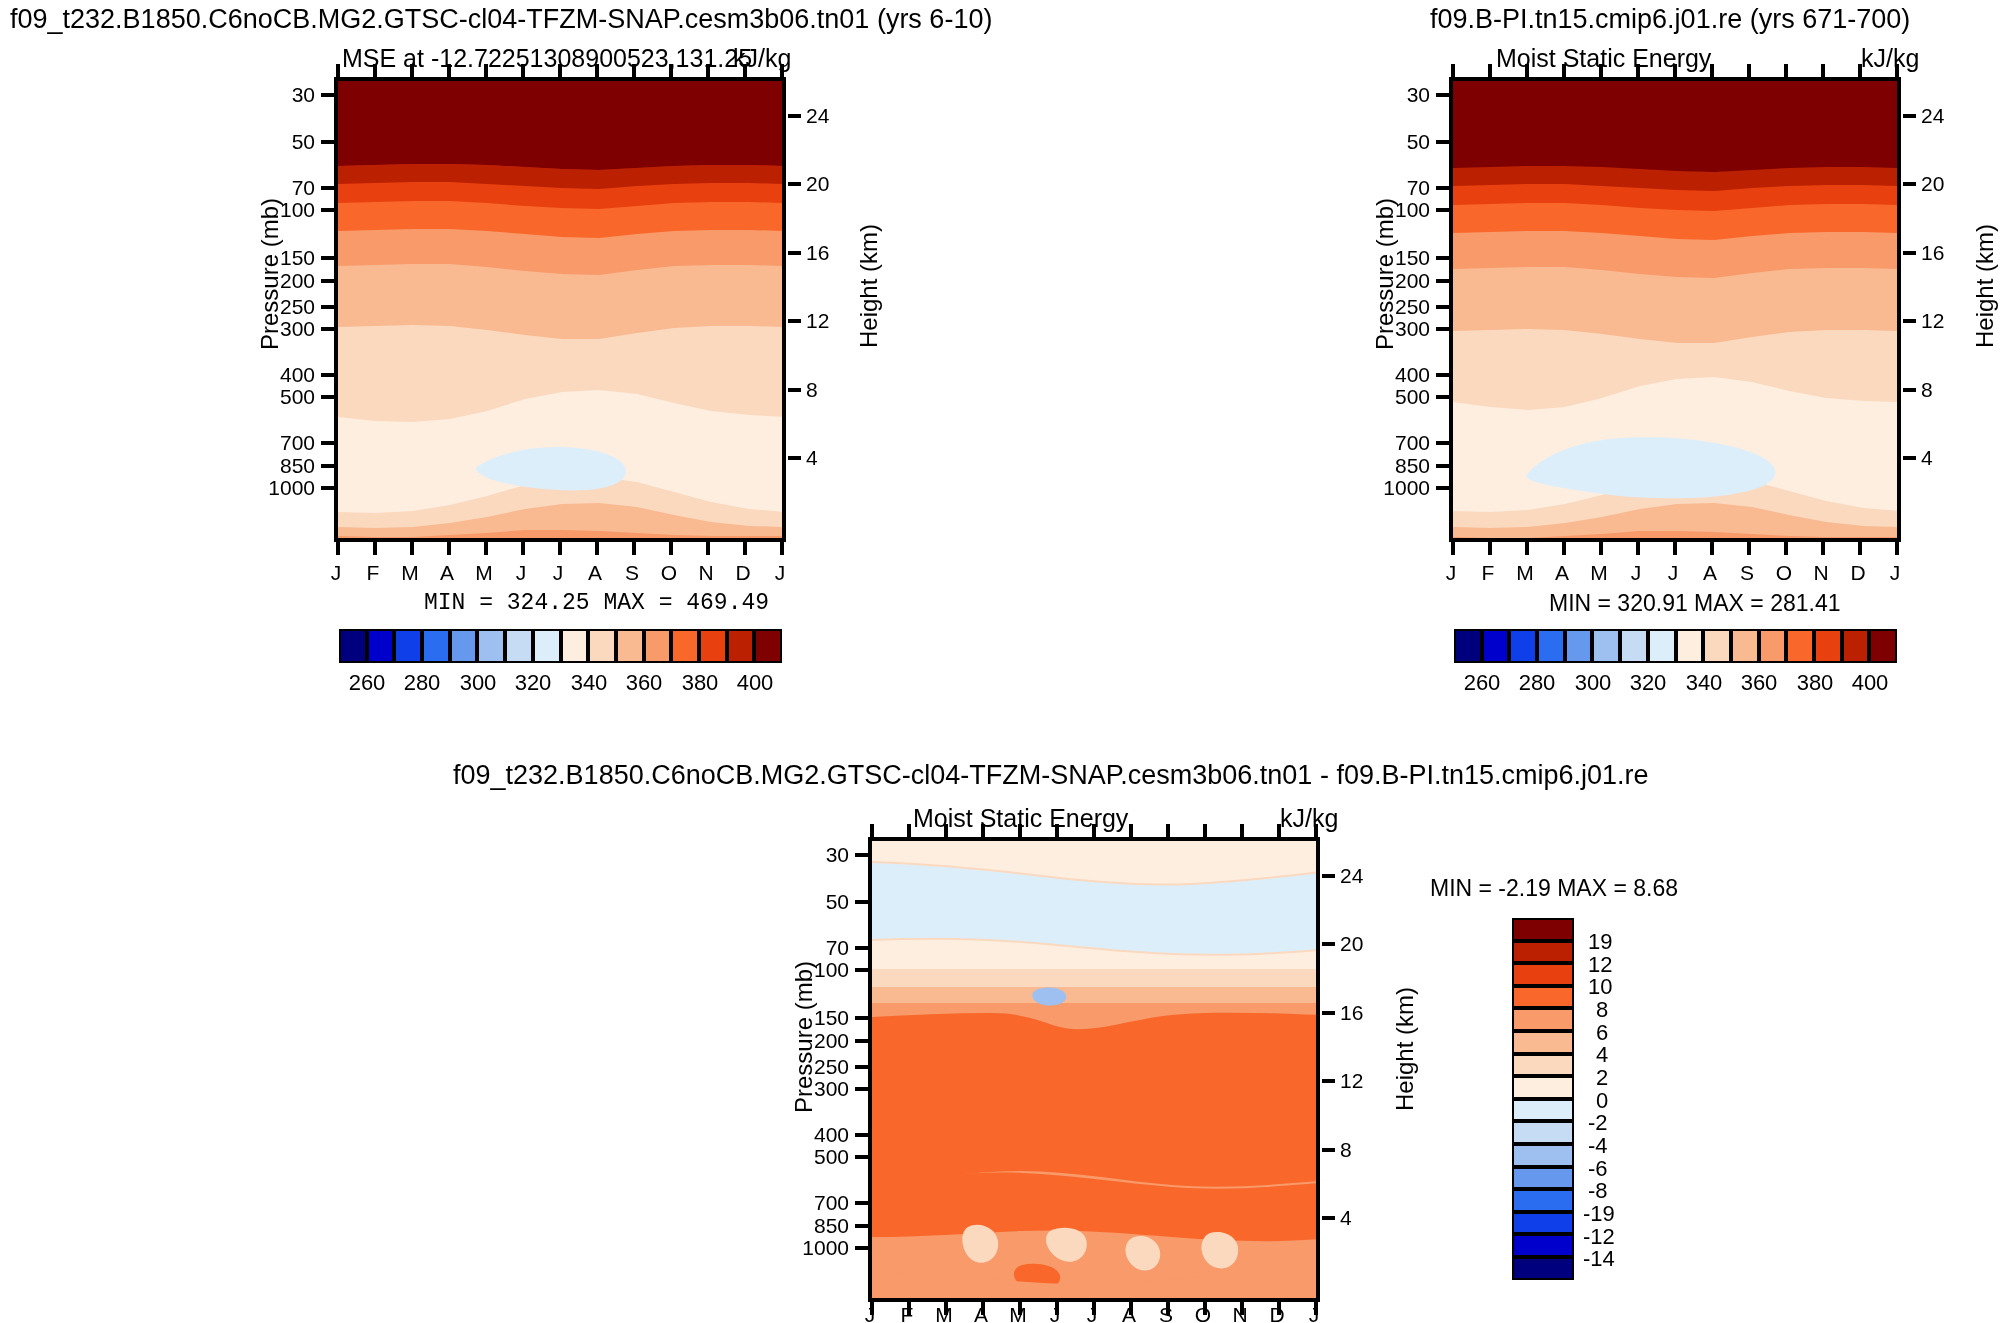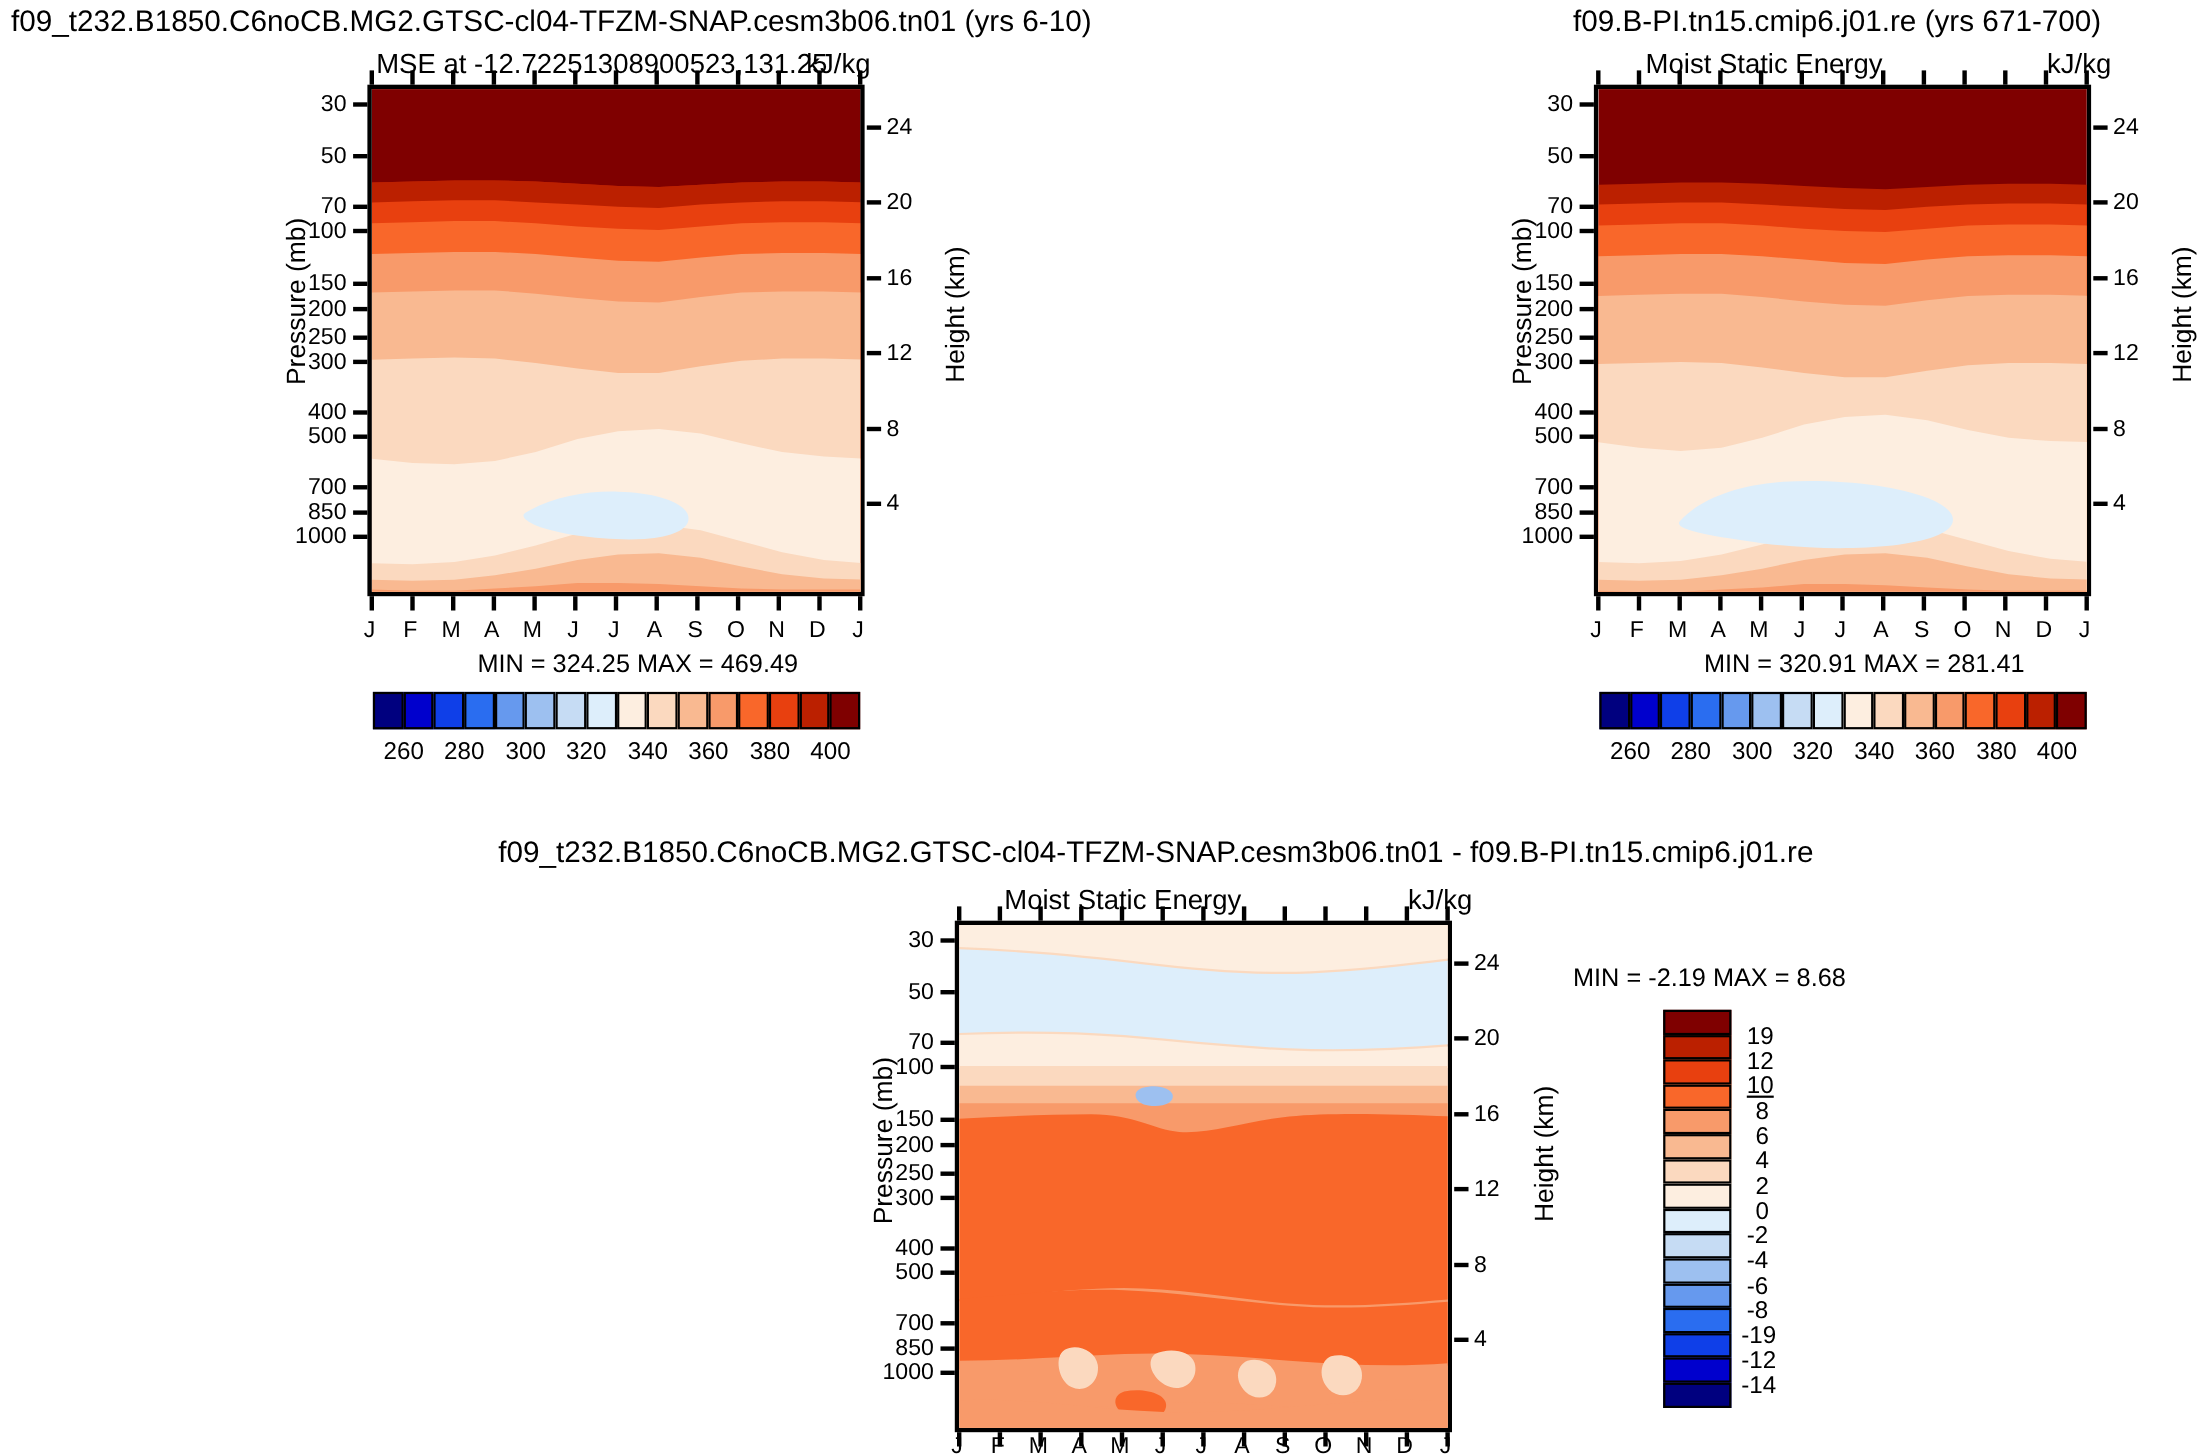--- a/index.html
+++ b/index.html
@@ -197,21 +197,21 @@
 <div class="abs monthlab" style="left:466px; top:561px; width:36px;">M</div>
 <div class="abs monthlab" style="left:503px; top:561px; width:36px;">J</div>
 <div class="abs monthlab" style="left:540px; top:561px; width:36px;">J</div>
 <div class="abs monthlab" style="left:577px; top:561px; width:36px;">A</div>
 <div class="abs monthlab" style="left:614px; top:561px; width:36px;">S</div>
 <div class="abs monthlab" style="left:651px; top:561px; width:36px;">O</div>
 <div class="abs monthlab" style="left:688px; top:561px; width:36px;">N</div>
 <div class="abs monthlab" style="left:725px; top:561px; width:36px;">D</div>
 <div class="abs monthlab" style="left:762px; top:561px; width:36px;">J</div>
 
-<div class="abs minmax" style="left:434px; top:590px;">MIN = 324.25 MAX = 469.49</div>
+<div class="abs minmax" style="left:424px; top:590px;font-family:Liberation Mono, monospace;">MIN = 324.25 MAX = 469.49</div>
 
 <div class="abs" style="left:339px; top:629px; width:443px; height:34px;">
   <div class="cb-cell" style="width:27.7px; background:#00007f;"></div>
   <div class="cb-cell" style="width:27.7px; background:#0000cd;"></div>
   <div class="cb-cell" style="width:27.7px; background:#0f3fe8;"></div>
   <div class="cb-cell" style="width:27.7px; background:#2a6df0;"></div>
   <div class="cb-cell" style="width:27.7px; background:#6699ee;"></div>
   <div class="cb-cell" style="width:27.7px; background:#9dc0f0;"></div>
   <div class="cb-cell" style="width:27.7px; background:#c6dcf4;"></div>
   <div class="cb-cell" style="width:27.7px; background:#ddeefb;"></div>
@@ -510,21 +510,21 @@
   <div class="cbv-cell" style="height:22.6px; background:#c6dcf4;"></div>
   <div class="cbv-cell" style="height:22.6px; background:#9dc0f0;"></div>
   <div class="cbv-cell" style="height:22.6px; background:#6699ee;"></div>
   <div class="cbv-cell" style="height:22.6px; background:#2a6df0;"></div>
   <div class="cbv-cell" style="height:22.6px; background:#0f3fe8;"></div>
   <div class="cbv-cell" style="height:22.6px; background:#0000cd;"></div>
   <div class="cbv-cell" style="height:22.6px; background:#00007f;"></div>
 </div>
 <div class="abs cbv-lab" style="left:1588px; top:929px;">19</div>
 <div class="abs cbv-lab" style="left:1588px; top:952px;">12</div>
-<div class="abs cbv-lab" style="left:1588px; top:974px;text-decoration:underline;">10</div>
+<div class="abs cbv-lab" style="left:1588px; top:974px;">10</div>
 <div class="abs cbv-lab" style="left:1596px; top:997px;">8</div>
 <div class="abs cbv-lab" style="left:1596px; top:1020px;">6</div>
 <div class="abs cbv-lab" style="left:1596px; top:1042px;">4</div>
 <div class="abs cbv-lab" style="left:1596px; top:1065px;">2</div>
 <div class="abs cbv-lab" style="left:1596px; top:1088px;">0</div>
 <div class="abs cbv-lab" style="left:1588px; top:1110px;">-2</div>
 <div class="abs cbv-lab" style="left:1588px; top:1133px;">-4</div>
 <div class="abs cbv-lab" style="left:1588px; top:1156px;">-6</div>
 <div class="abs cbv-lab" style="left:1588px; top:1178px;">-8</div>
 <div class="abs cbv-lab" style="left:1583px; top:1201px;">-19</div>

